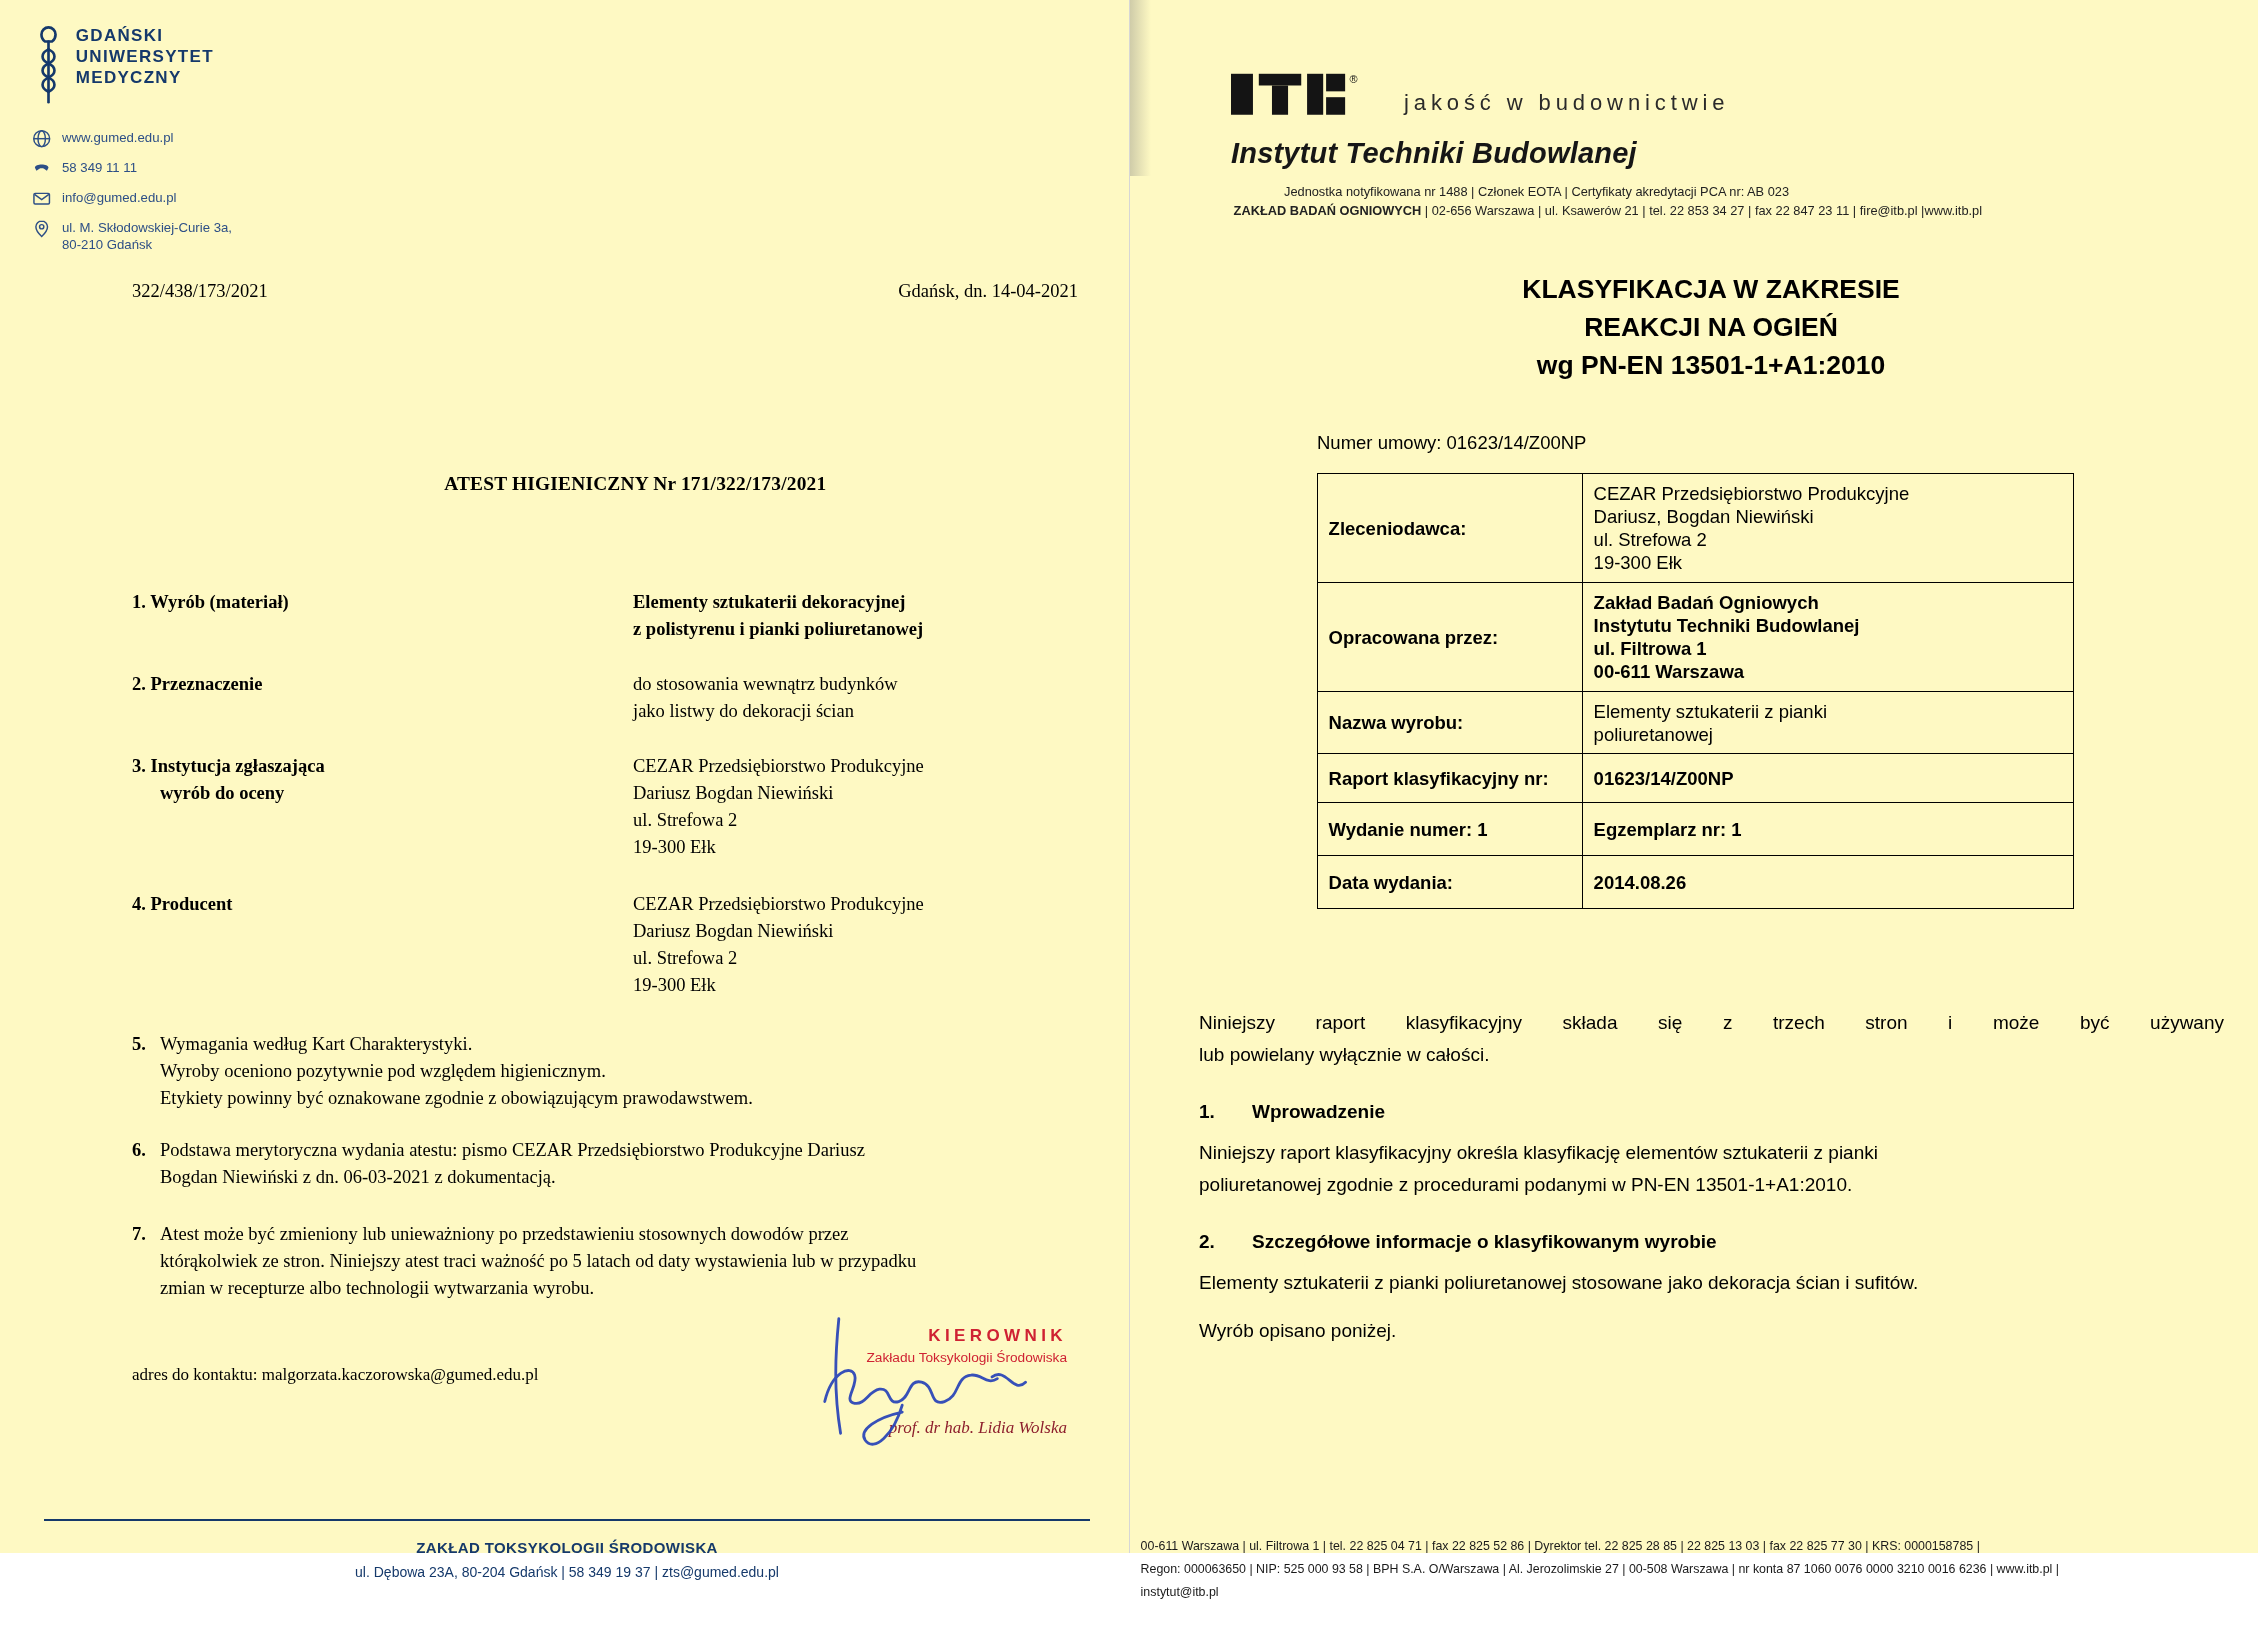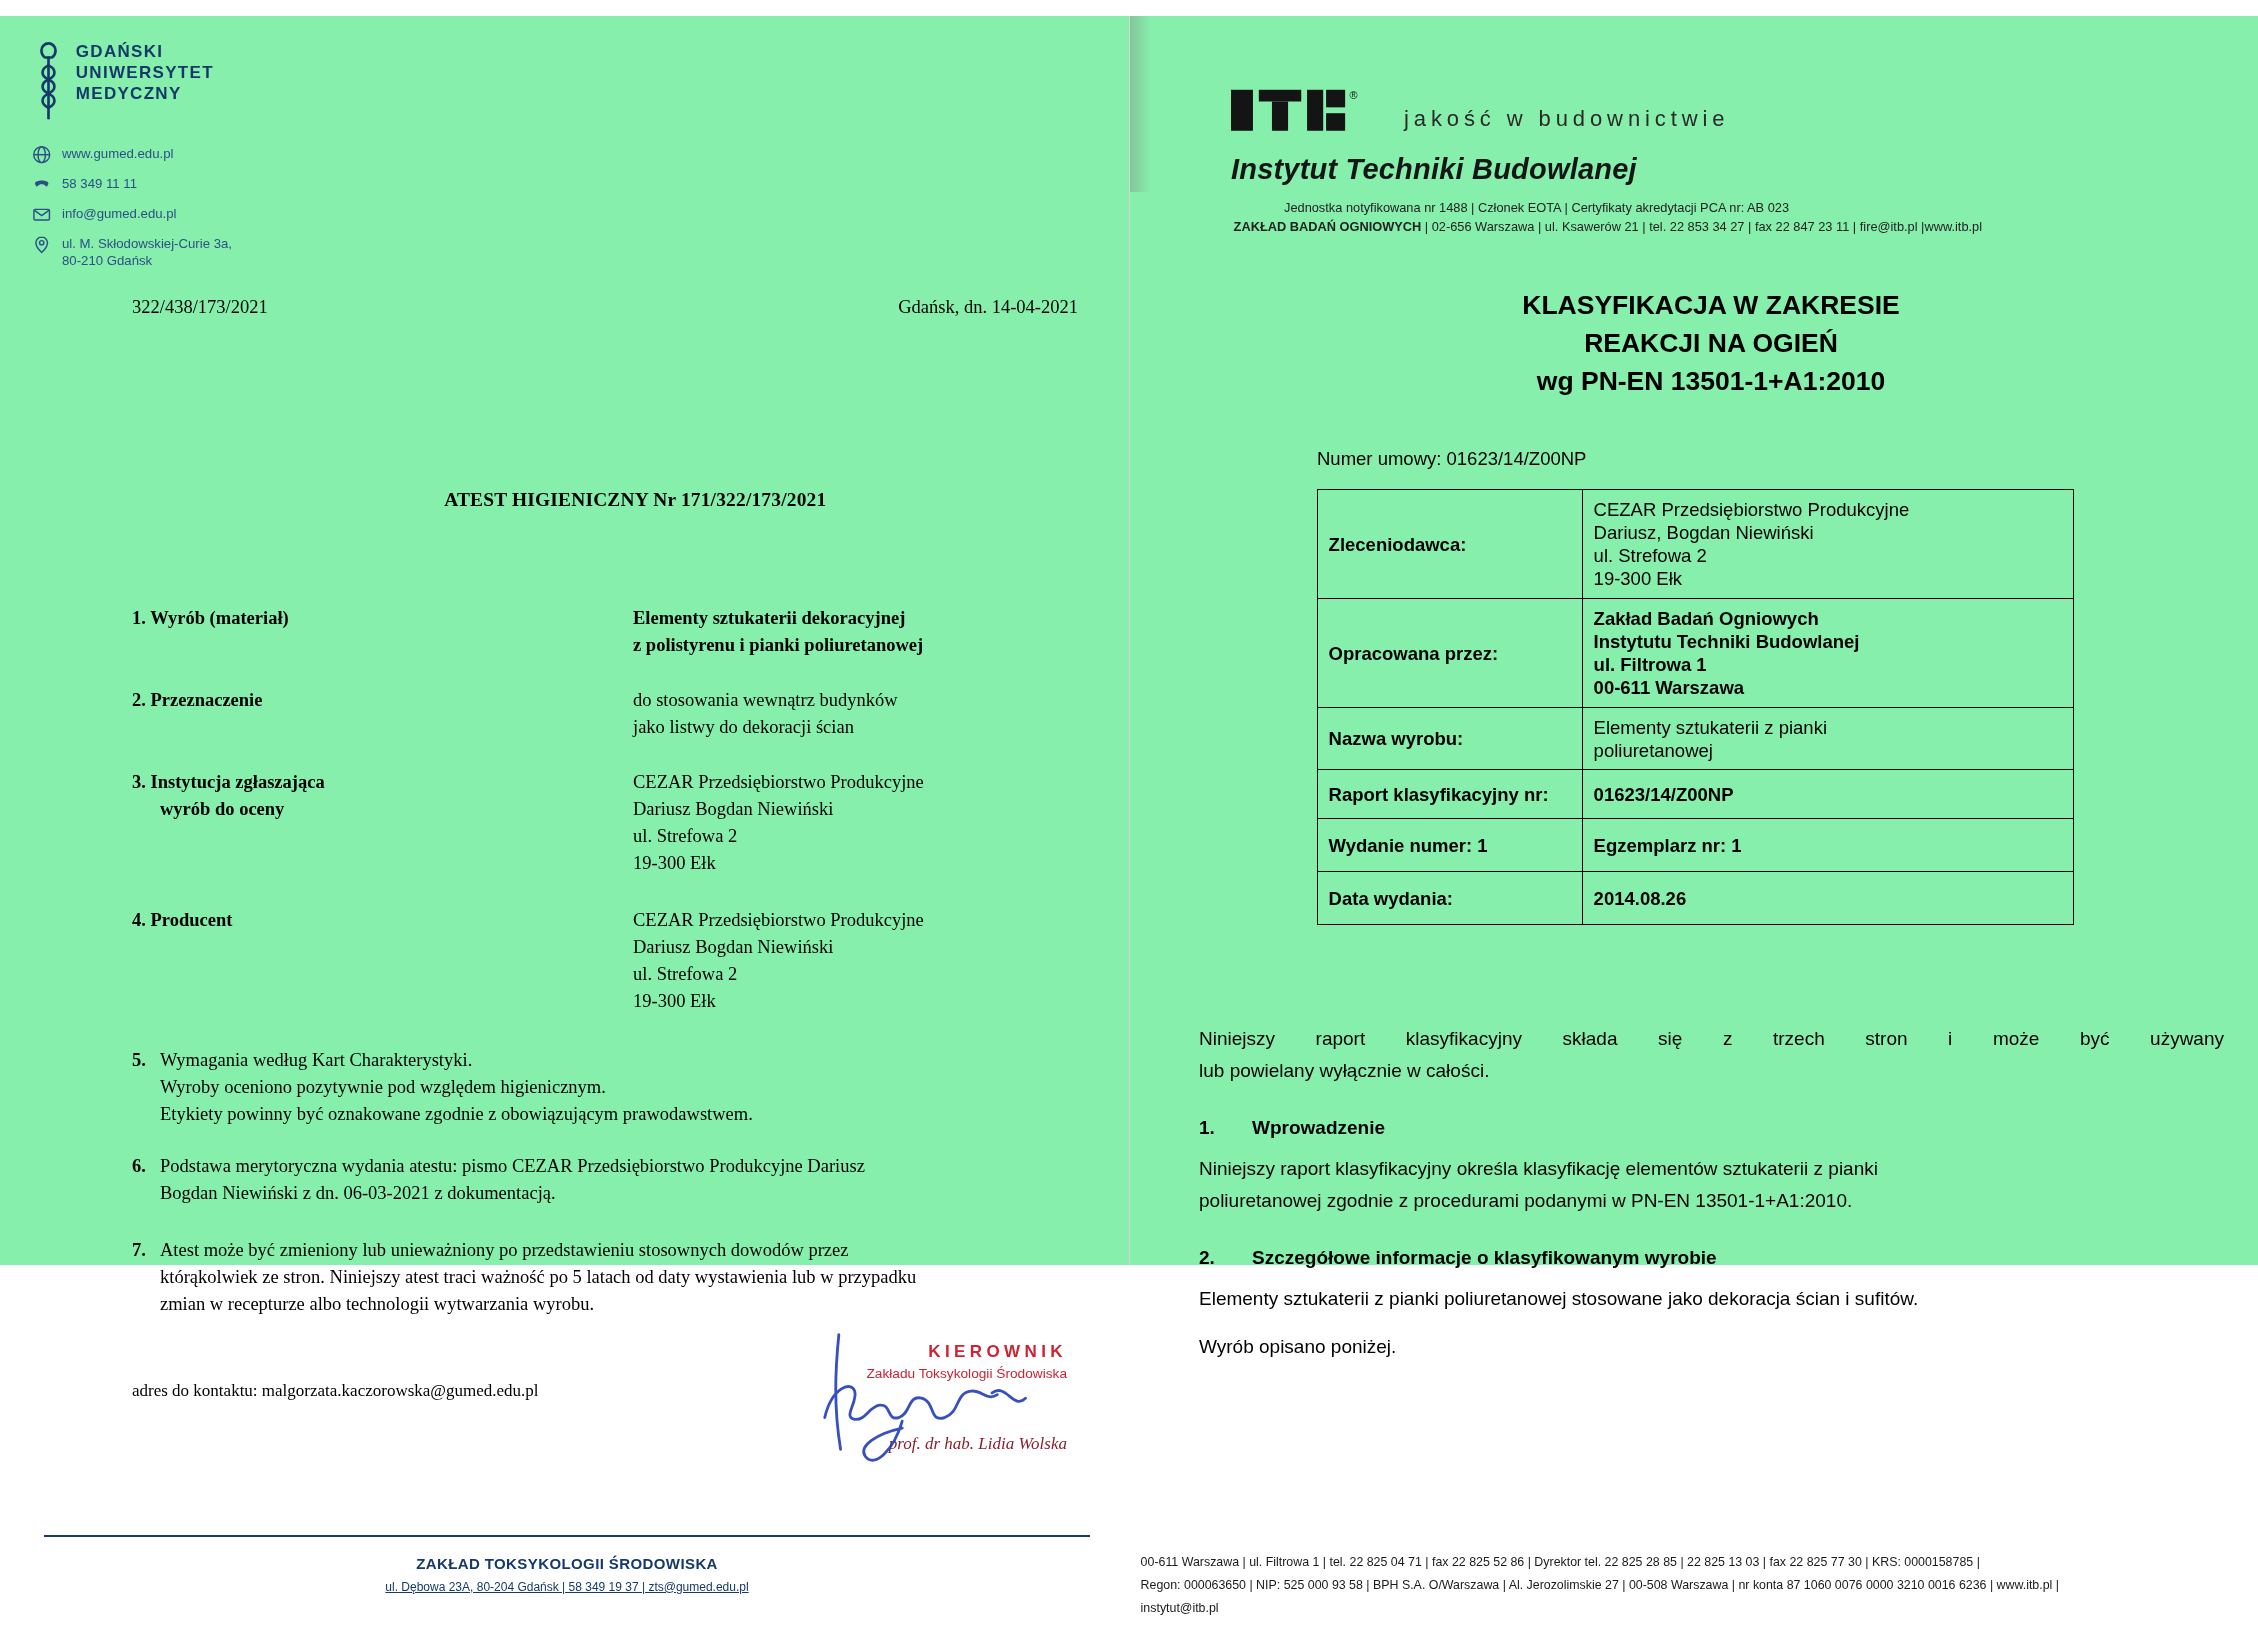--- a/index.html
+++ b/index.html
@@ -1,20 +1,20 @@
 <!DOCTYPE html>
 <html style="font-size:14px"><head>
 <meta charset="utf-8">
 <style>
   * { margin:0; padding:0; box-sizing:border-box; }
   html,body { background:#ffffff; }
   body { width:2258px; height:1633px; position:relative; font-family:"Liberation Serif","DejaVu Serif",serif; color:#000; }
   #canvas { position:absolute; inset:0; width:2258px; height:1633px; overflow:hidden; background:#fff; }
 
-  .sheet { position:absolute; top:16px; height:1249px; background:#86efac; }
+  .sheet { position:absolute; top:0; height:1553px; background:#fef9c3; }
   #left-page  { left:0; width:1129px; }
   #right-page { left:1129px; width:1129px; font-family:"Liberation Sans","DejaVu Sans",sans-serif; border-left:1.8px solid #d6d6d6; }
   #right-page::before { content:""; position:absolute; left:0; top:0; width:21px; height:176px;
       background:linear-gradient(to right, rgba(120,120,120,.35), rgba(255,255,255,0)); pointer-events:none; }
 
   
   .gum-logo { position:absolute; left:30px; top:21px; display:flex; gap:8.8px; align-items:flex-start; }
   .gum-emblem { width:37px; height:85px; }
   .gum-name { font-family:"Liberation Sans",sans-serif; font-weight:bold; color:#15396b;
               font-size:17px; line-height:21px; letter-spacing:1.3px; padding-top:4.4px; }
@@ -44,21 +44,21 @@
   .stamp { position:absolute; left:776px; top:1326px; width:291px; text-align:right; }
   .stamp-role { color:#cf2233; font-family:"Liberation Sans",sans-serif; font-weight:bold;
                 font-size:17px; letter-spacing:4.4px; }
   .stamp-unit { color:#cf2233; font-family:"Liberation Sans",sans-serif; font-size:13.7px; margin-top:4.4px; }
   .stamp-name { color:#8d1f2d; font-style:italic; font-size:17px; margin-top:53px; }
   .stamp-sig  { position:absolute; left:-13.2px; top:-8.8px; width:282px; height:155px; pointer-events:none; }
 
   .lp-footer { position:absolute; left:44px; right:39px; top:1519px; border-top:2.6px solid #15396b;
                padding-top:17.6px; text-align:center; font-family:"Liberation Sans",sans-serif; color:#15396b; }
   .lp-footer .f1 { font-weight:bold; font-size:15px; letter-spacing:0.4px; }
-  .lp-footer .f2 { font-size:12px; margin-top:8px;text-decoration:underline; }
+  .lp-footer .f2 { font-size:14px; margin-top:8px; }
 
   
   .itb-header { position:absolute; left:101px; top:72px; color:#161616; }
   .itb-logorow { display:flex; align-items:flex-end; gap:34px; }
   .itb-logo { width:139px; height:46px; }
   .itb-tagline { font-size:22px; letter-spacing:4.9px; color:#2a2a2a; padding-bottom:1.8px; }
   .itb-institute { font-size:29px; font-weight:bold; margin-top:19px; letter-spacing:0.2px;font-style:italic; }
   .itb-line1 { font-size:12.8px; color:#222; margin-top:14px; margin-left:53px; }
   .itb-line2 { font-size:12.8px; color:#222; margin-top:4.4px; margin-left:2.6px; }
   .itb-line2 b { font-weight:bold; }

